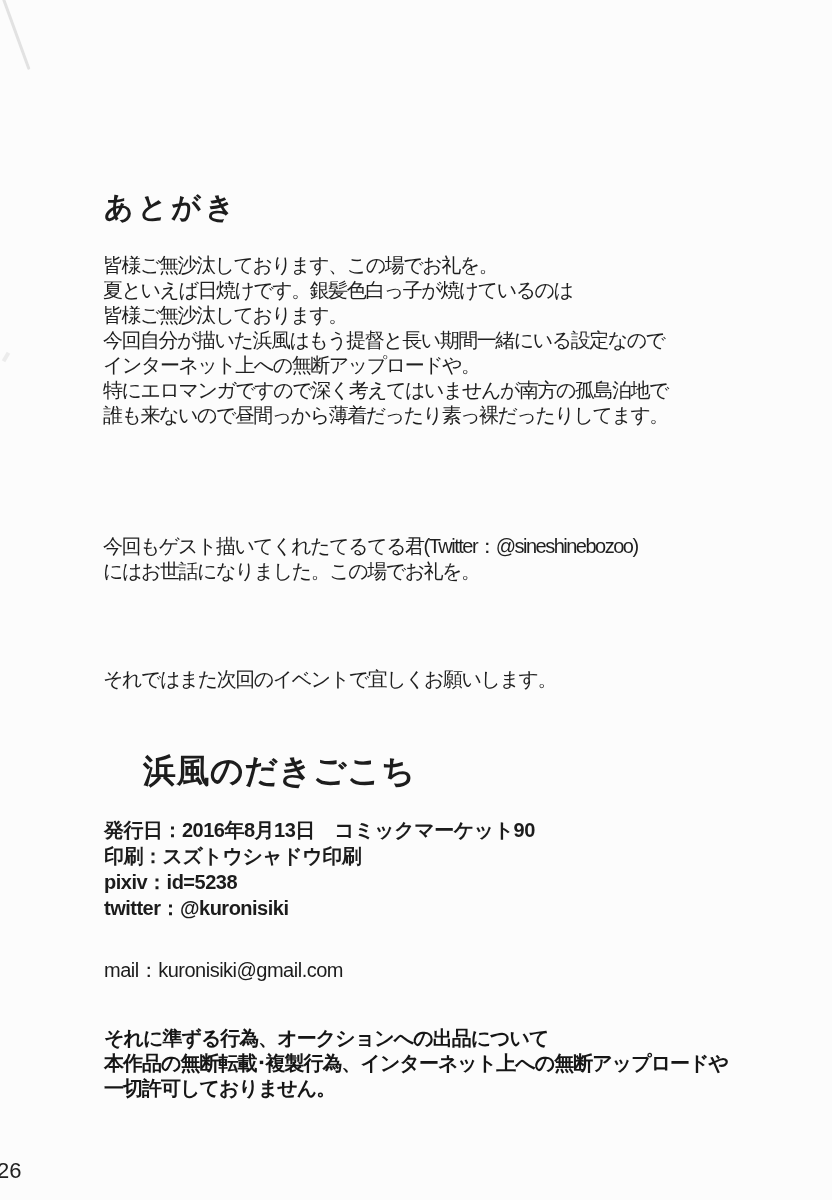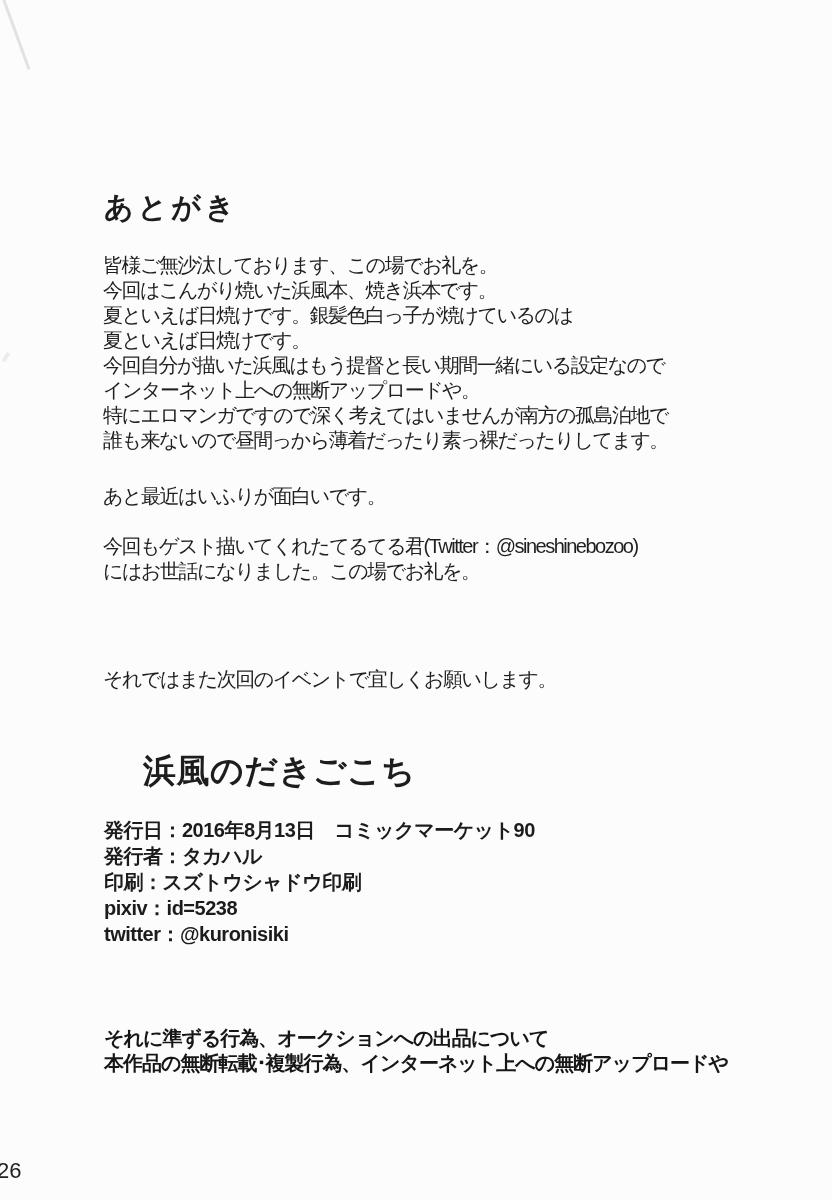--- a/index.html
+++ b/index.html
@@ -117,53 +117,50 @@
 
 <div class="page">
 
   <div class="scan-smudge"></div>
   <div class="scan-speck"></div>
 
   <h1 class="afterword-title">あとがき</h1>
 
   <div class="body-text p1">
     <div>皆様ご無沙汰しております、この場でお礼を。</div>
-    <div>今回はこんがり焼いた浜風本、焼き浜本です。</div>
     <div>夏といえば日焼けです。銀髪色白っ子が焼けているのは</div>
-    <div>夏といえば日焼けです。</div>
+    <div>皆様ご無沙汰しております。</div>
     <div>今回自分が描いた浜風はもう提督と長い期間一緒にいる設定なので</div>
     <div>インターネット上への無断アップロードや。</div>
     <div>特にエロマンガですので深く考えてはいませんが南方の孤島泊地で</div>
     <div>誰も来ないので昼間っから薄着だったり素っ裸だったりしてます。</div>
   </div>
 
-  <div class="body-text p2">
-    <div>あと最近はいふりが面白いです。</div>
-  </div>
 
   <div class="body-text p3">
     <div>今回もゲスト描いてくれたてるてる君(Twitter：@sineshinebozoo)</div>
     <div>にはお世話になりました。この場でお礼を。</div>
   </div>
 
   <div class="body-text p4">
     <div>それではまた次回のイベントで宜しくお願いします。</div>
   </div>
 
   <h2 class="book-title">浜風のだきごこち</h2>
 
   <div class="colophon">
     <div>発行日：2016年8月13日　コミックマーケット90</div>
-    <div>発行者：タカハル</div>
     <div>印刷：スズトウシャドウ印刷</div>
     <div>pixiv：id=5238</div>
     <div>twitter：@kuronisiki</div>
   </div>
 
+  <div class="mail-line">mail：kuronisiki@gmail.com</div>
 
   <div class="copyright">
     <div>それに準ずる行為、オークションへの出品について</div>
     <div>本作品の無断転載･複製行為、インターネット上への無断アップロードや</div>
+    <div>一切許可しておりません。</div>
   </div>
 
   <div class="page-number">26</div>
 
 </div>
 
 </body></html>

